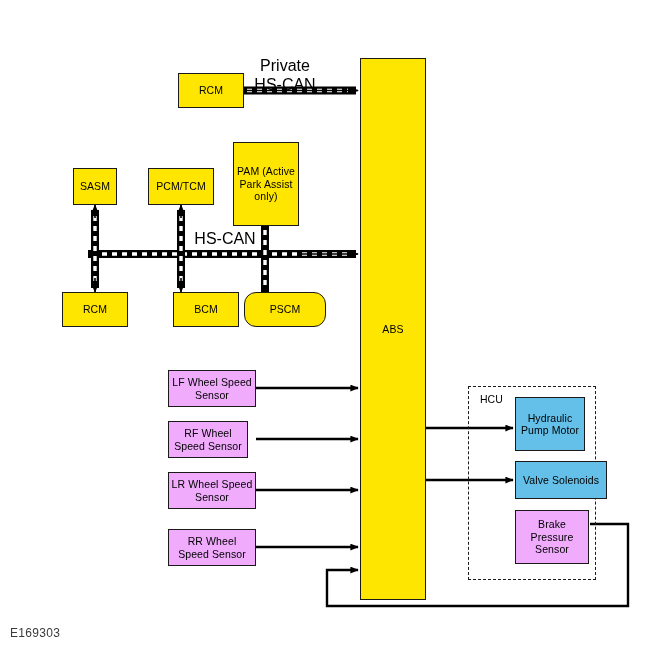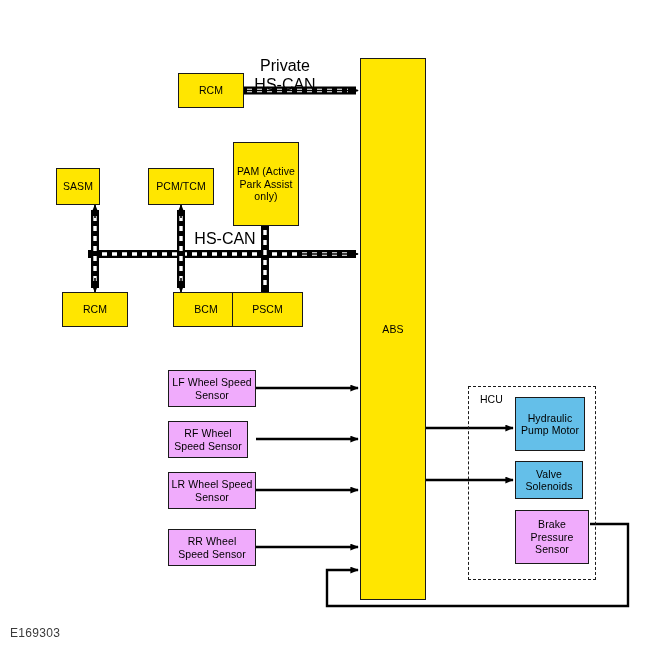--- a/index.html
+++ b/index.html
@@ -154,21 +154,21 @@
   <div class="txt" style="left:190px; top:229px; width:70px;">HS-CAN</div>
 
   <div class="node yellow" style="left:178px; top:73px; width:66px; height:35px;">
     <span class="node-label">RCM</span>
   </div>
 
   <div class="node yellow" id="abs-block" style="left:360px; top:58px; width:66px; height:542px;">
     <span class="node-label">ABS</span>
   </div>
 
-  <div class="node yellow" style="left:56px; top:168px; width:44px; height:37px;">
+  <div class="node yellow" style="left:73px; top:168px; width:44px; height:37px;">
     <span class="node-label">SASM</span>
   </div>
 
   <div class="node yellow" style="left:148px; top:168px; width:66px; height:37px;">
     <span class="node-label">PCM/TCM</span>
   </div>
 
   <div class="node yellow" style="left:233px; top:142px; width:66px; height:84px;">
     <span class="node-label">PAM
 (Active
@@ -177,21 +177,21 @@
   </div>
 
   <div class="node yellow" style="left:62px; top:292px; width:66px; height:35px;">
     <span class="node-label">RCM</span>
   </div>
 
   <div class="node yellow" style="left:148px; top:292px; width:66px; height:35px;margin-left:25px;">
     <span class="node-label">BCM</span>
   </div>
 
-  <div class="node yellow" style="left:232px; top:292px; width:71px; height:35px;">
+  <div class="node yellow" style="left:244px; top:292px; width:82px; height:35px;border-radius:12px;">
     <span class="node-label">PSCM</span>
   </div>
 
   <div class="node green" style="left:168px; top:370px; width:88px; height:37px;">
     <span class="node-label">LF Wheel
 Speed Sensor</span>
   </div>
 
   <div class="node green" style="left:168px; top:421px; width:80px; height:37px;">
     <span class="node-label">RF Wheel
@@ -211,21 +211,21 @@
   <div id="hcu-boundary" style="left:468px; top:386px; width:128px; height:194px;"></div>
 
   <div id="hcu-label" style="left:480px; top:393px;">HCU</div>
 
   <div class="node blue" style="left:515px; top:397px; width:70px; height:54px;">
     <span class="node-label">Hydraulic
 Pump
 Motor</span>
   </div>
 
-  <div class="node blue" style="left:515px; top:461px; width:68px; height:38px;justify-content:center;">
+  <div class="node blue" style="left:515px; top:461px; width:92px; height:38px;justify-content:center;">
     <span class="node-label">Valve
 Solenoids</span>
   </div>
 
   <div class="node green" style="left:515px; top:510px; width:74px; height:54px;">
     <span class="node-label">Brake
 Pressure
 Sensor</span>
   </div>
 

